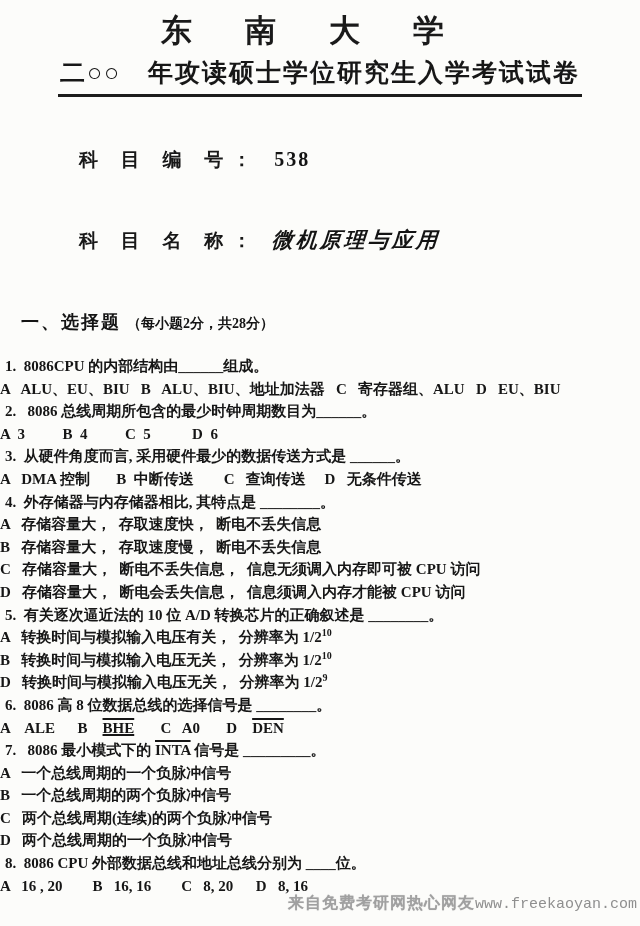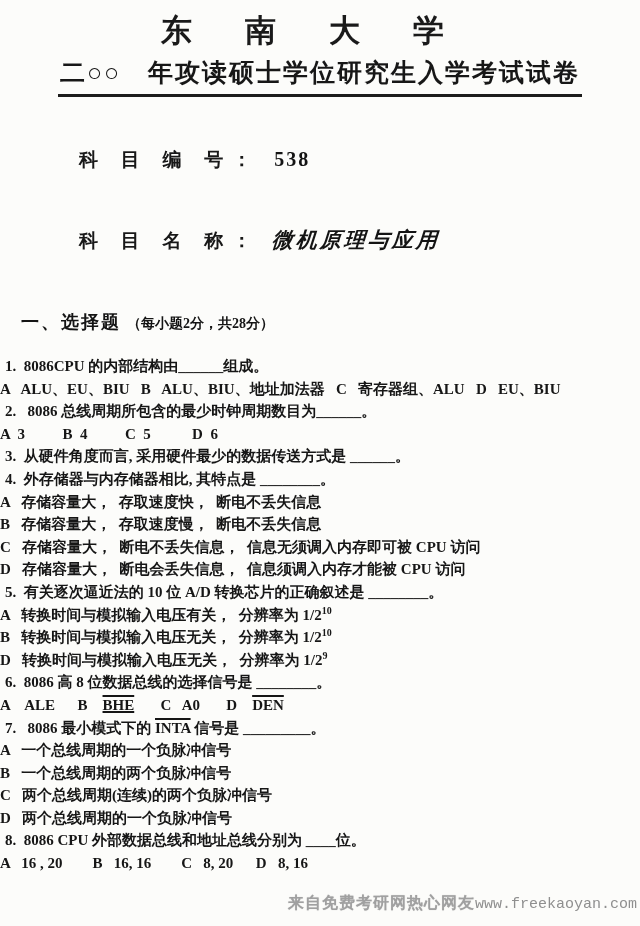--- a/index.html
+++ b/index.html
@@ -156,20 +156,21 @@
   <div class="section-heading">
     <span class="section-title">一、选择题</span><span class="section-note">（每小题2分，共28分）</span>
   </div>
 
   <div class="lines">
       <div class="line ind0"><span>1.  8086CPU 的内部结构由______组成。</span></div>
       <div class="line ind1"><span>A   ALU、EU、BIU   B   ALU、BIU、地址加法器   C   寄存器组、ALU   D   EU、BIU</span></div>
       <div class="line ind0"><span>2.   8086 总线周期所包含的最少时钟周期数目为______。</span></div>
       <div class="line ind1"><span>A  3          B  4          C  5           D  6</span></div>
       <div class="line ind0"><span>3.  从硬件角度而言, 采用硬件最少的数据传送方式是 ______。</span></div>
+      <div class="line ind1"><span>A   DMA 控制       B  中断传送        C   查询传送     D   无条件传送</span></div>
       <div class="line ind0"><span>4.  外存储器与内存储器相比, 其特点是 ________。</span></div>
       <div class="line ind1"><span>A   存储容量大，  存取速度快，  断电不丢失信息</span></div>
       <div class="line ind1"><span>B   存储容量大，  存取速度慢，  断电不丢失信息</span></div>
       <div class="line ind1"><span>C   存储容量大，  断电不丢失信息，  信息无须调入内存即可被 CPU 访问</span></div>
       <div class="line ind1"><span>D   存储容量大，  断电会丢失信息，  信息须调入内存才能被 CPU 访问</span></div>
       <div class="line ind0"><span>5.  有关逐次逼近法的 10 位 A/D 转换芯片的正确叙述是 ________。</span></div>
       <div class="line ind1"><span>A   转换时间与模拟输入电压有关，  分辨率为 1/2</span><span class="sup">10</span></div>
       <div class="line ind1"><span>B   转换时间与模拟输入电压无关，  分辨率为 1/2</span><span class="sup">10</span></div>
       <div class="line ind1"><span>D   转换时间与模拟输入电压无关，  分辨率为 1/2</span><span class="sup">9</span></div>
       <div class="line ind0"><span>6.  8086 高 8 位数据总线的选择信号是 ________。</span></div>

